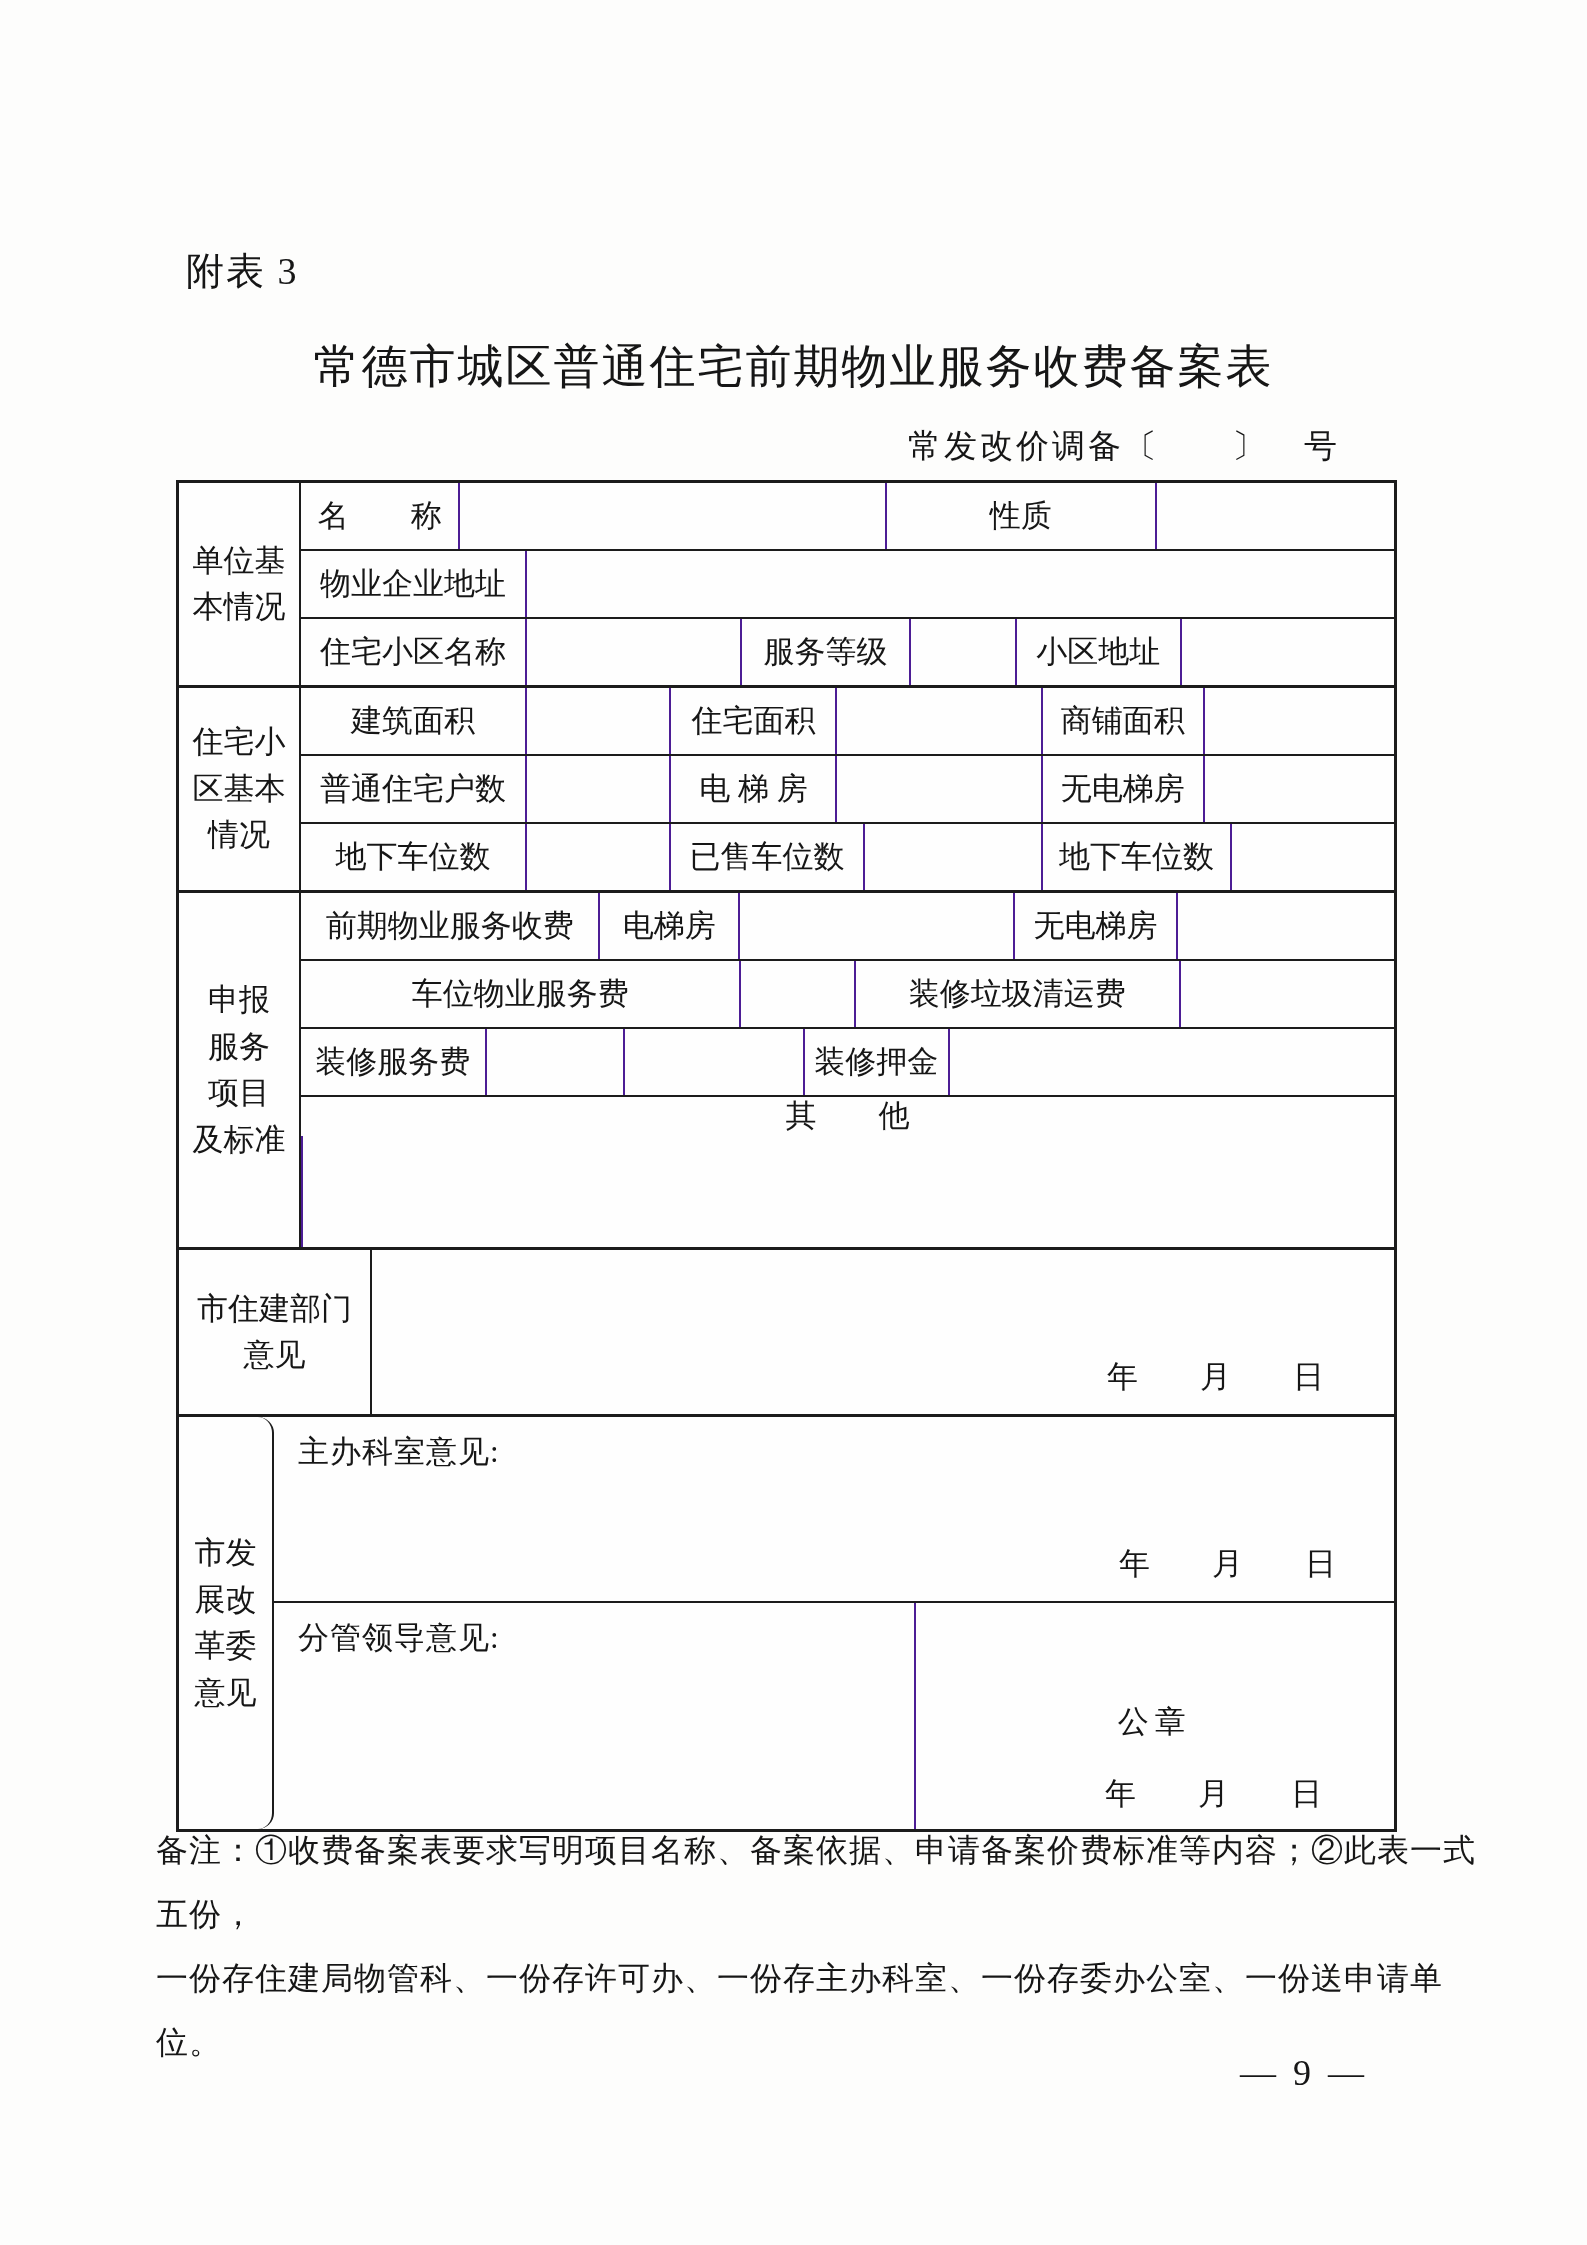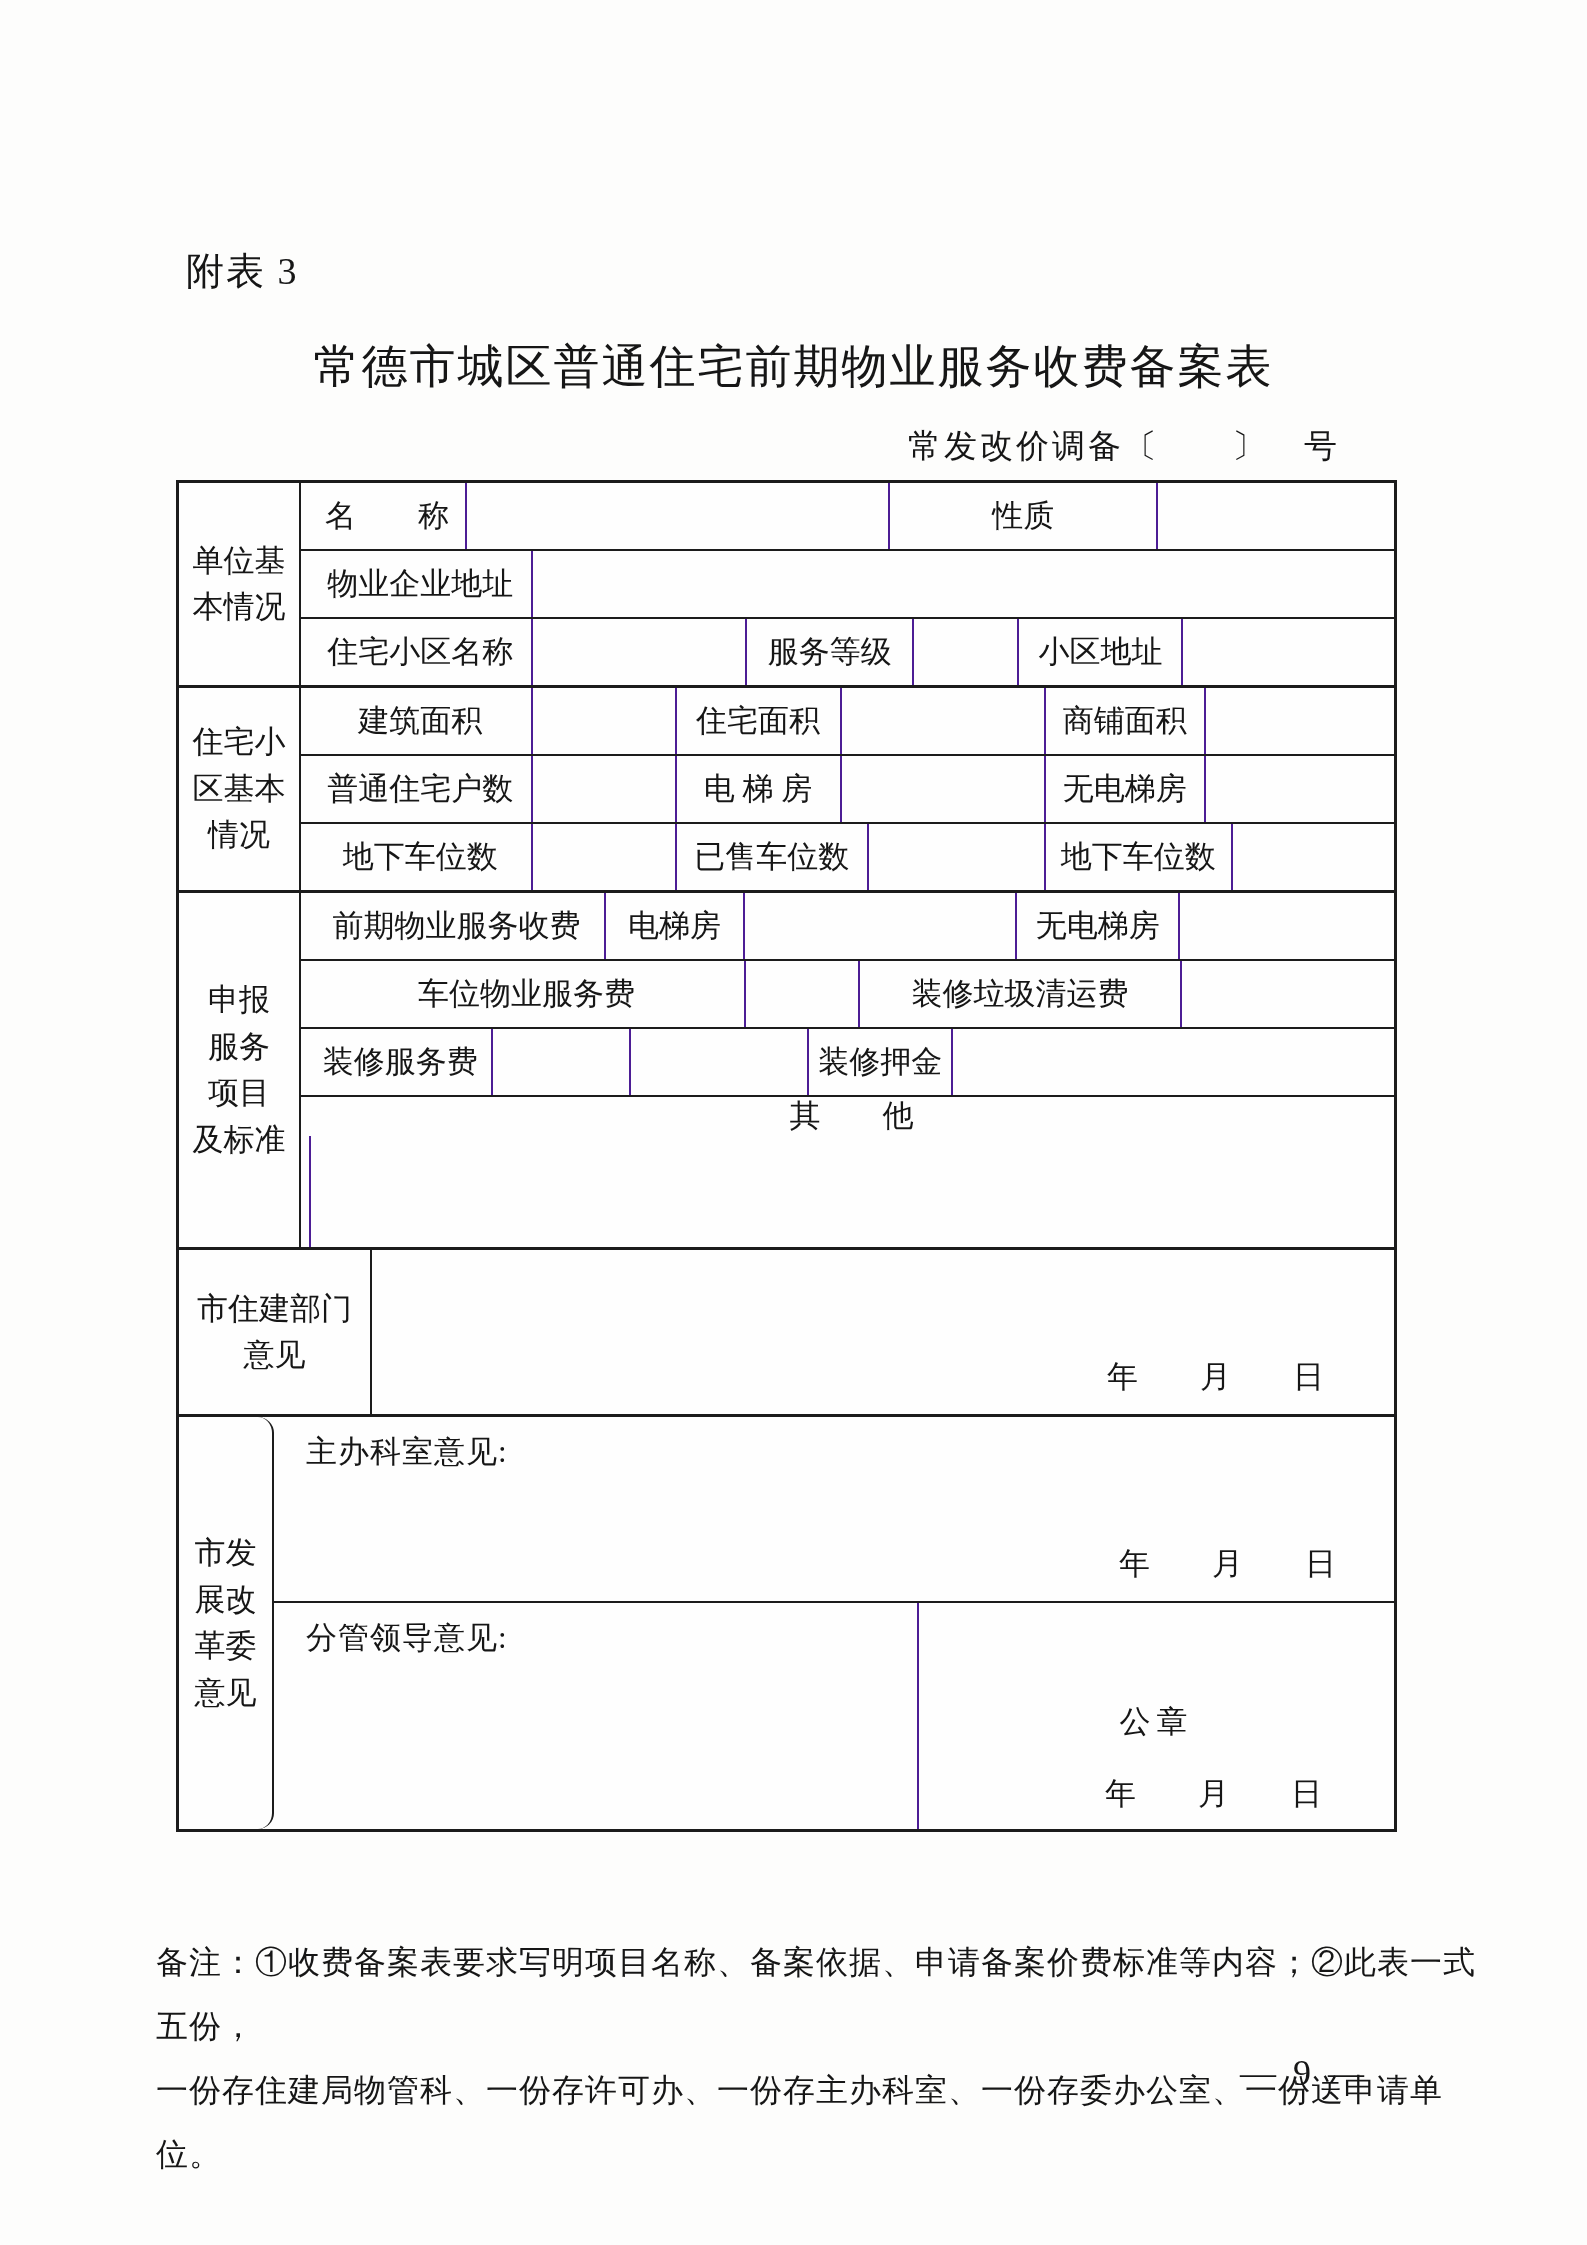--- a/index.html
+++ b/index.html
@@ -40,21 +40,21 @@
     display:flex;align-items:center;justify-content:center;
     text-align:center;
     font-size:31px;line-height:1.5;
     white-space:pre-line;
     border-right:2px solid #1c1c1c;
     box-sizing:border-box;
   }
   .sec-label.wide{flex:0 0 193px;}
   .sec-label.narrow{flex:0 0 95px;border-radius:16px;}
   .sec-body{flex:1;display:flex;flex-direction:column;min-width:0;}
-  .row{display:flex;padding-left:8px;}
+  .row{display:flex;}
   .row + .row{border-top:2px solid #1c1c1c;}
   .cell{
     box-sizing:border-box;
     display:flex;align-items:center;justify-content:center;
     font-size:31px;
     overflow:hidden;
     white-space:pre;
   }
   .cell + .cell{border-left:2px solid #4c1d95;}
   .r66{height:66px;}
@@ -73,21 +73,21 @@
     font-size:31px;
     white-space:pre;
   }
   .seal{
     position:absolute;top:98px;left:0;right:0;
     text-align:center;
     font-size:31px;letter-spacing:6px;
   }
   
   .notes{
-    position:absolute;left:156px;top:1930px;width:1320px;
+    position:absolute;left:156px;top:1818px;width:1320px;
     font-size:32px;line-height:64px;
     letter-spacing:1px;
   }
   .page-number{
     position:absolute;left:1240px;top:2052px;
     font-size:36px;letter-spacing:4px;
     white-space:pre;
   }
 </style>
 </head>

